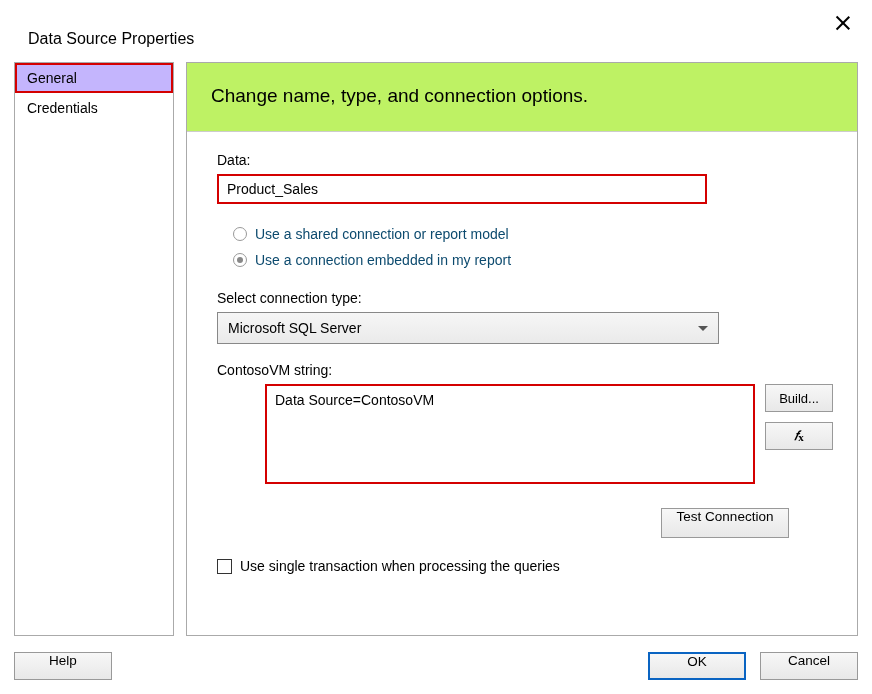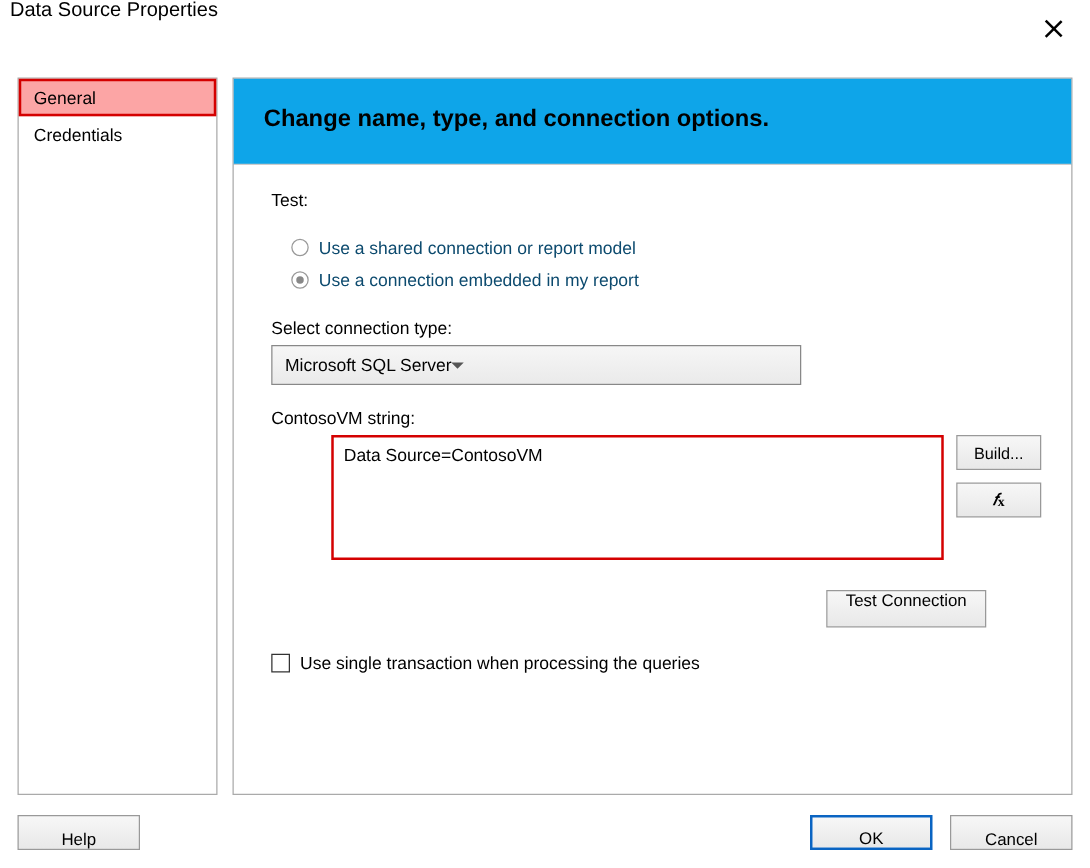--- a/index.html
+++ b/index.html
@@ -10,22 +10,22 @@
     color: #000;
     background: #fff;
     width: 872px;
     height: 694px;
     position: relative;
     overflow: hidden;
   }
   .titlebar {
     height: 48px;
     display: flex;
-    align-items: flex-start;
-    padding: 0 8px;
+    align-items: flex-end;
+    padding: 0 28px;
     position: relative;
   }
   .titlebar .title {
     font-size: 16px;
   }
   .close-x {
     position: absolute;
     right: 20px;
     top: 14px;
     width: 18px;
@@ -58,42 +58,41 @@
     width: 182px;
     border: 1px solid #aaa;
     background: #fff;
   }
   .side-item {
     padding: 7px 12px;
     font-size: 14px;
     cursor: pointer;
   }
   .side-item.active {
-    background: #fca5a5;
+    background: #c4b5fd;
   }
   .highlight-red {
     outline: 2px solid #d40000;
     outline-offset: -2px;
   }
   .highlight-red-box {
     border: 2px solid #d40000;
   }
 
   .main {
     flex: 1;
     border: 1px solid #aaa;
     display: flex;
     flex-direction: column;
   }
   .main-header {
-    background: #0ea5e9;
+    background: #bef264;
     border-bottom: 1px solid #ccc;
     padding: 22px 24px 24px 24px;
     font-size: 19px;
-    font-weight: bold;
   }
   .main-content {
     padding: 14px 24px 10px 30px;
     display: flex;
     flex-direction: column;
     gap: 6px;
   }
   .field-label {
     font-size: 14px;
     margin-top: 6px;
@@ -125,26 +124,27 @@
     content:"";
     position:absolute;
     left:3px; top:3px;
     width:6px; height:6px;
     background:#888;
     border-radius:50%;
   }
   .radio-label { color:#0c4a6e; font-size:14px; }
 
   .select-row {
-    width: 424px;
+    width: 502px;
     height: 32px;
     border: 1px solid #888;
     background: linear-gradient(#f6f6f6,#eaeaea);
     display: flex;
     align-items: center;
+    justify-content: space-between;
     padding: 0 10px;
     font-size: 14px;
   }
   .chevron {
     width: 0; height: 0;
     border-left: 5px solid transparent;
     border-right: 5px solid transparent;
     border-top: 5px solid #555;
   }
 
@@ -219,21 +219,21 @@
     justify-content:space-between;
     align-items:center;
   }
   .footer-right { display:flex; gap:14px; }
   .dlg-btn {
     height: 28px;
     width: 98px;
     border: 1px solid #999;
     background: linear-gradient(#f7f7f7,#e8e8e8);
     font-size: 13.5px;
-    display:flex; align-items:flex-end; justify-content:center;
+    display:flex; align-items:flex-start; justify-content:center;
     cursor:pointer;
   }
   .dlg-btn.primary {
     border: 2px solid #0a64c2;
   }
 </style>
 </head>
 <body>
 
 <div class="titlebar">
@@ -250,21 +250,24 @@
     <div class="side-item">
       <span>Credentials</span>
     </div>
   </div>
 
   <div class="main">
     <div class="main-header">Change name, type, and connection options.</div>
 
     <div class="main-content">
 
-      <div class="field-label">Test:</div>
+      <div class="field-label">Data:</div>
+      <div class="text-input-box highlight-red-box">
+        <span>Product_Sales</span>
+      </div>
 
       <div style="height:8px"></div>
 
       <div class="radio-row">
         <span class="radio"></span>
         <span class="radio-label">Use a shared connection or report model</span>
       </div>
       <div class="radio-row">
         <span class="radio selected"></span>
         <span class="radio-label">Use a connection embedded in my report</span>

